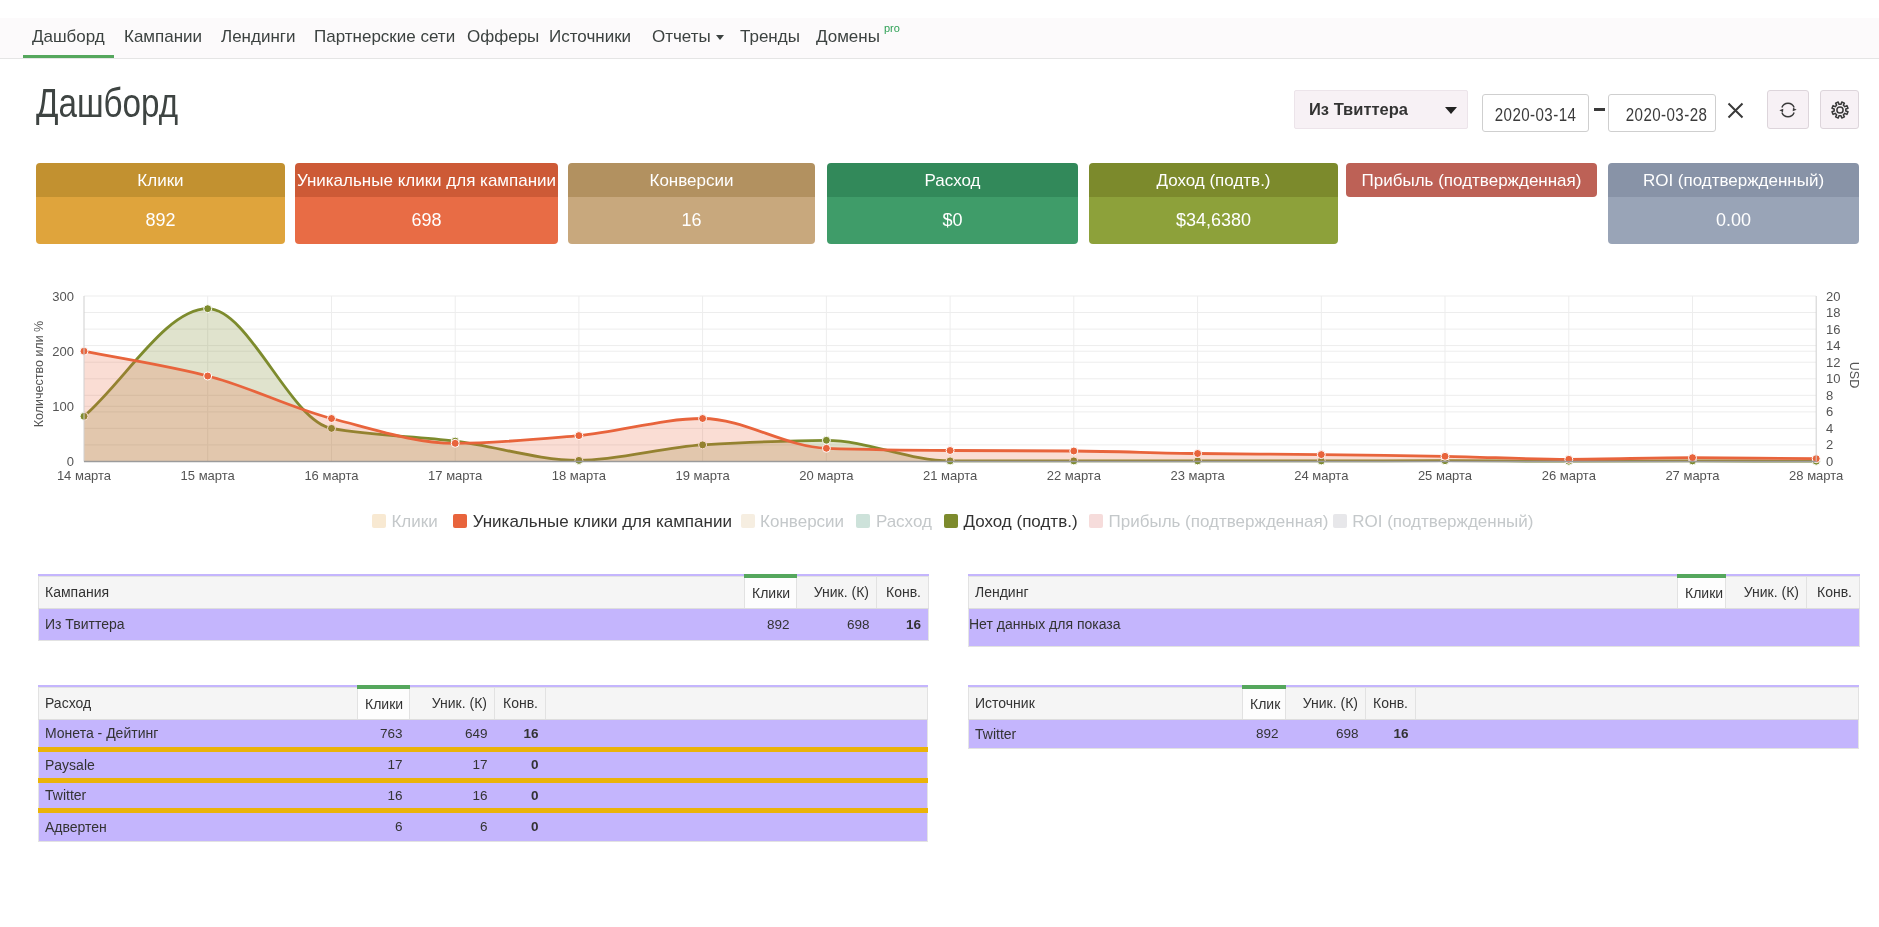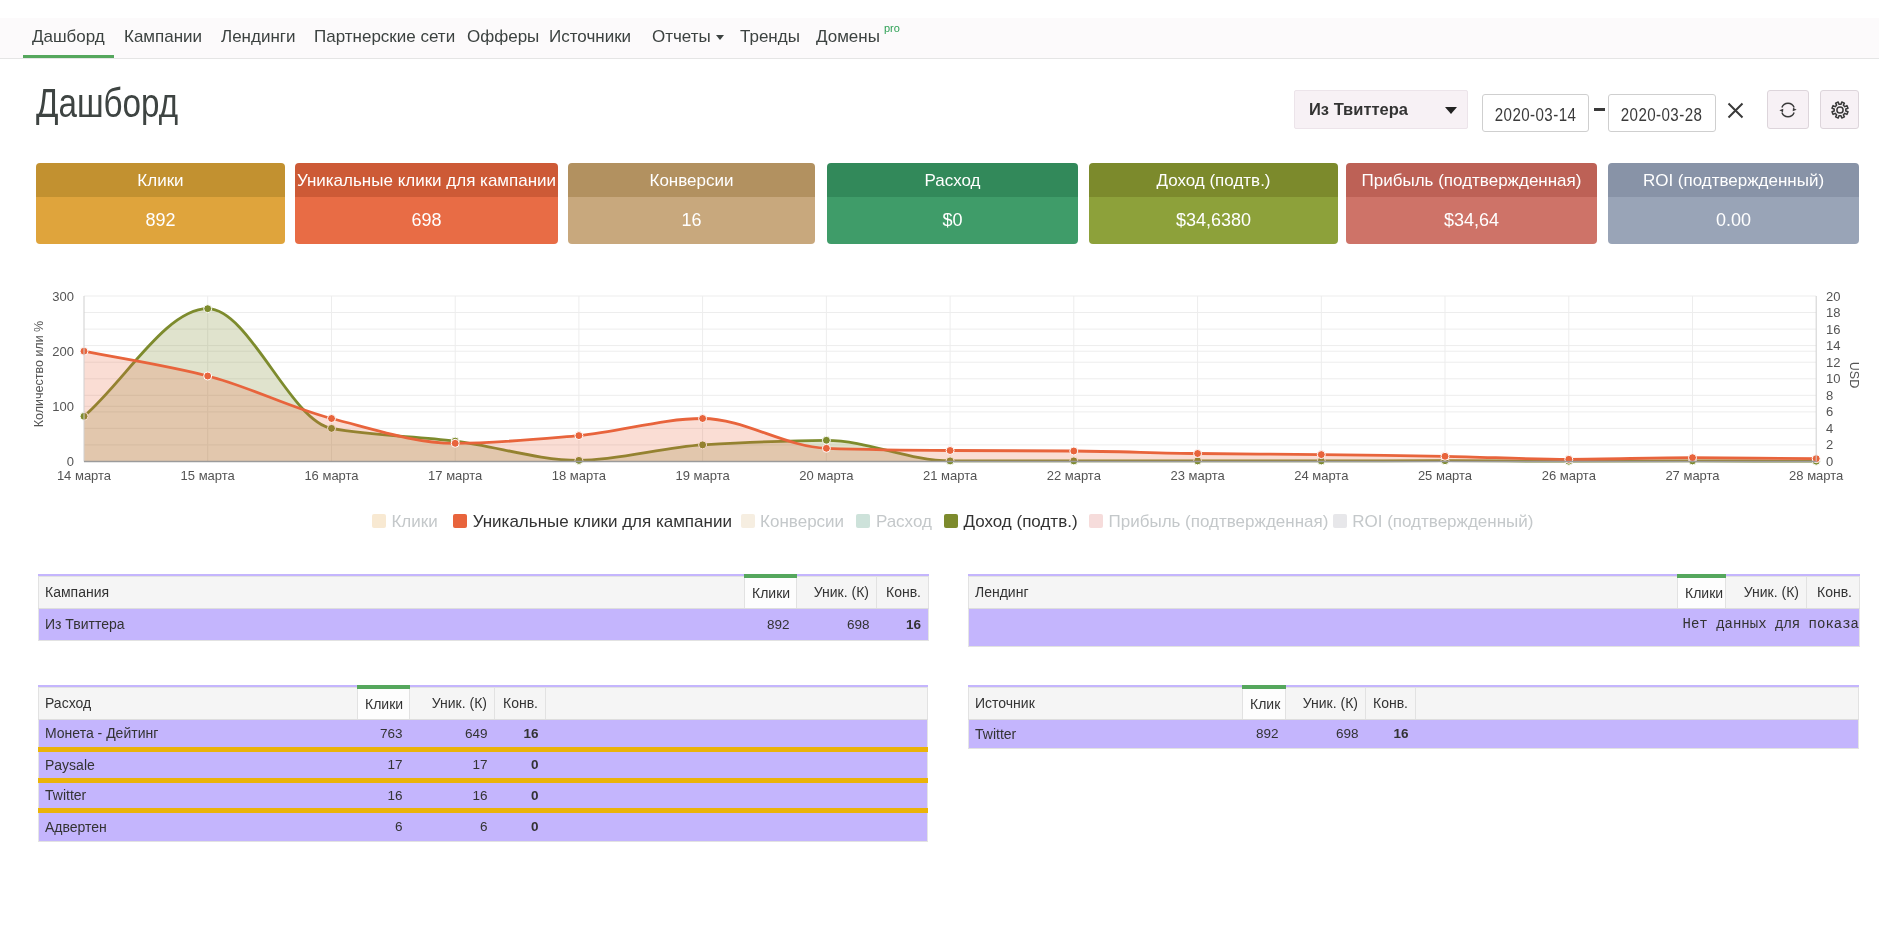--- a/index.html
+++ b/index.html
@@ -22,21 +22,21 @@
 .ctl { position:absolute; font-size:16px; color:#333; }
 #sel { left:1294px; top:72px; width:174px; height:39px; background:#f7f1f5;
   border:1px solid #ece4ea; border-radius:2px; line-height:37px; padding-left:14px;
   font-weight:bold; font-size:16.5px;}
 #sel .caret { position:absolute; right:10px; top:16px; width:0; height:0;
   border-left:6px solid transparent; border-right:6px solid transparent; border-top:7px solid #222; }
 .dinp { top:76px; width:107px; height:37.5px; background:#fff; border:1px solid #cfcfcf;
   border-radius:3px; text-align:center; line-height:40px; font-size:18px; color:#3a3a3a;}
 .dinp span { display:inline-block; transform:scaleX(0.84); transform-origin:50% 50%; letter-spacing:0.5px;}
 #d1 { left:1482px; }
-#d2 { left:1608px; width:108px; }
+#d2 { left:1608px; width:108px;text-align:right; }
 #dash { left:1594px; top:89.5px; width:11px; height:3.5px; background:#3a3a3a; }
 #xbtn { left:1727px; top:84px; }
 .ibtn { top:72px; height:39px; background:#f7f1f5; border:1px solid #ddd5db; border-radius:3px; }
 #rbtn { left:1767px; width:42px; }
 #gbtn { left:1820px; width:39px; }
 .ibtn svg { display:block; margin:9px auto 0; }
 
 
 .card { position:absolute; top:145px; border-radius:4px; overflow:hidden; color:#fff; text-align:center; }
 .card .h { height:34px; line-height:35px; font-size:17px; }
@@ -118,21 +118,20 @@
 <div class="card" style="left:827px; width:251px;">
       <div class="h" style="background:#32895a;">Расход</div>
       <div class="b" style="background:#3f9c69;">$0</div>
     </div>
 <div class="card" style="left:1089px; width:249px;">
       <div class="h" style="background:#7c8a2c;">Доход (подтв.)</div>
       <div class="b" style="background:#8da13a;">$34,6380</div>
     </div>
 <div class="card" style="left:1346px; width:251px;">
       <div class="h" style="background:#bd6156;">Прибыль (подтвержденная)</div>
-      <div class="b" style="background:#ce7368;">$34,64</div>
     </div>
 <div class="card" style="left:1608px; width:251px;">
       <div class="h" style="background:#8893a7;">ROI (подтвержденный)</div>
       <div class="b" style="background:#99a4b7;">0.00</div>
     </div>
 
 <svg id="chart" style="position:absolute; left:0; top:0;" width="1879" height="530" viewBox="0 0 1879 530">
   <line x1="84" y1="426.9" x2="1816.2" y2="426.9" stroke="#ededed" stroke-width="1"></line>
   <line x1="84" y1="410.4" x2="1816.2" y2="410.4" stroke="#ededed" stroke-width="1"></line>
   <line x1="84" y1="393.9" x2="1816.2" y2="393.9" stroke="#ededed" stroke-width="1"></line>
@@ -281,21 +280,21 @@
   <thead>
         <tr>
           <th>Лендинг</th>
           <th class="sorted lb rb">Клики</th>
           <th>Уник. (К)</th>
           <th class="lb">Конв.</th>
         </tr>
       </thead>
   <tbody>
         <tr style="height:38px;">
-          <td colspan="4" style="text-align:right; padding:0; line-height:31px; vertical-align:top;font-family:Liberation Mono, monospace;">Нет данных для показа</td>
+          <td colspan="4" style="text-align:left; padding:0; line-height:31px; vertical-align:top;">Нет данных для показа</td>
         </tr>
       </tbody>
 </table>
 
 <table id="t3" style="left:38px; top:667px; width:890px;">
   <colgroup>
         <col style="width:319px">
         <col style="width:52px">
         <col style="width:85px">
         <col style="width:51px">

